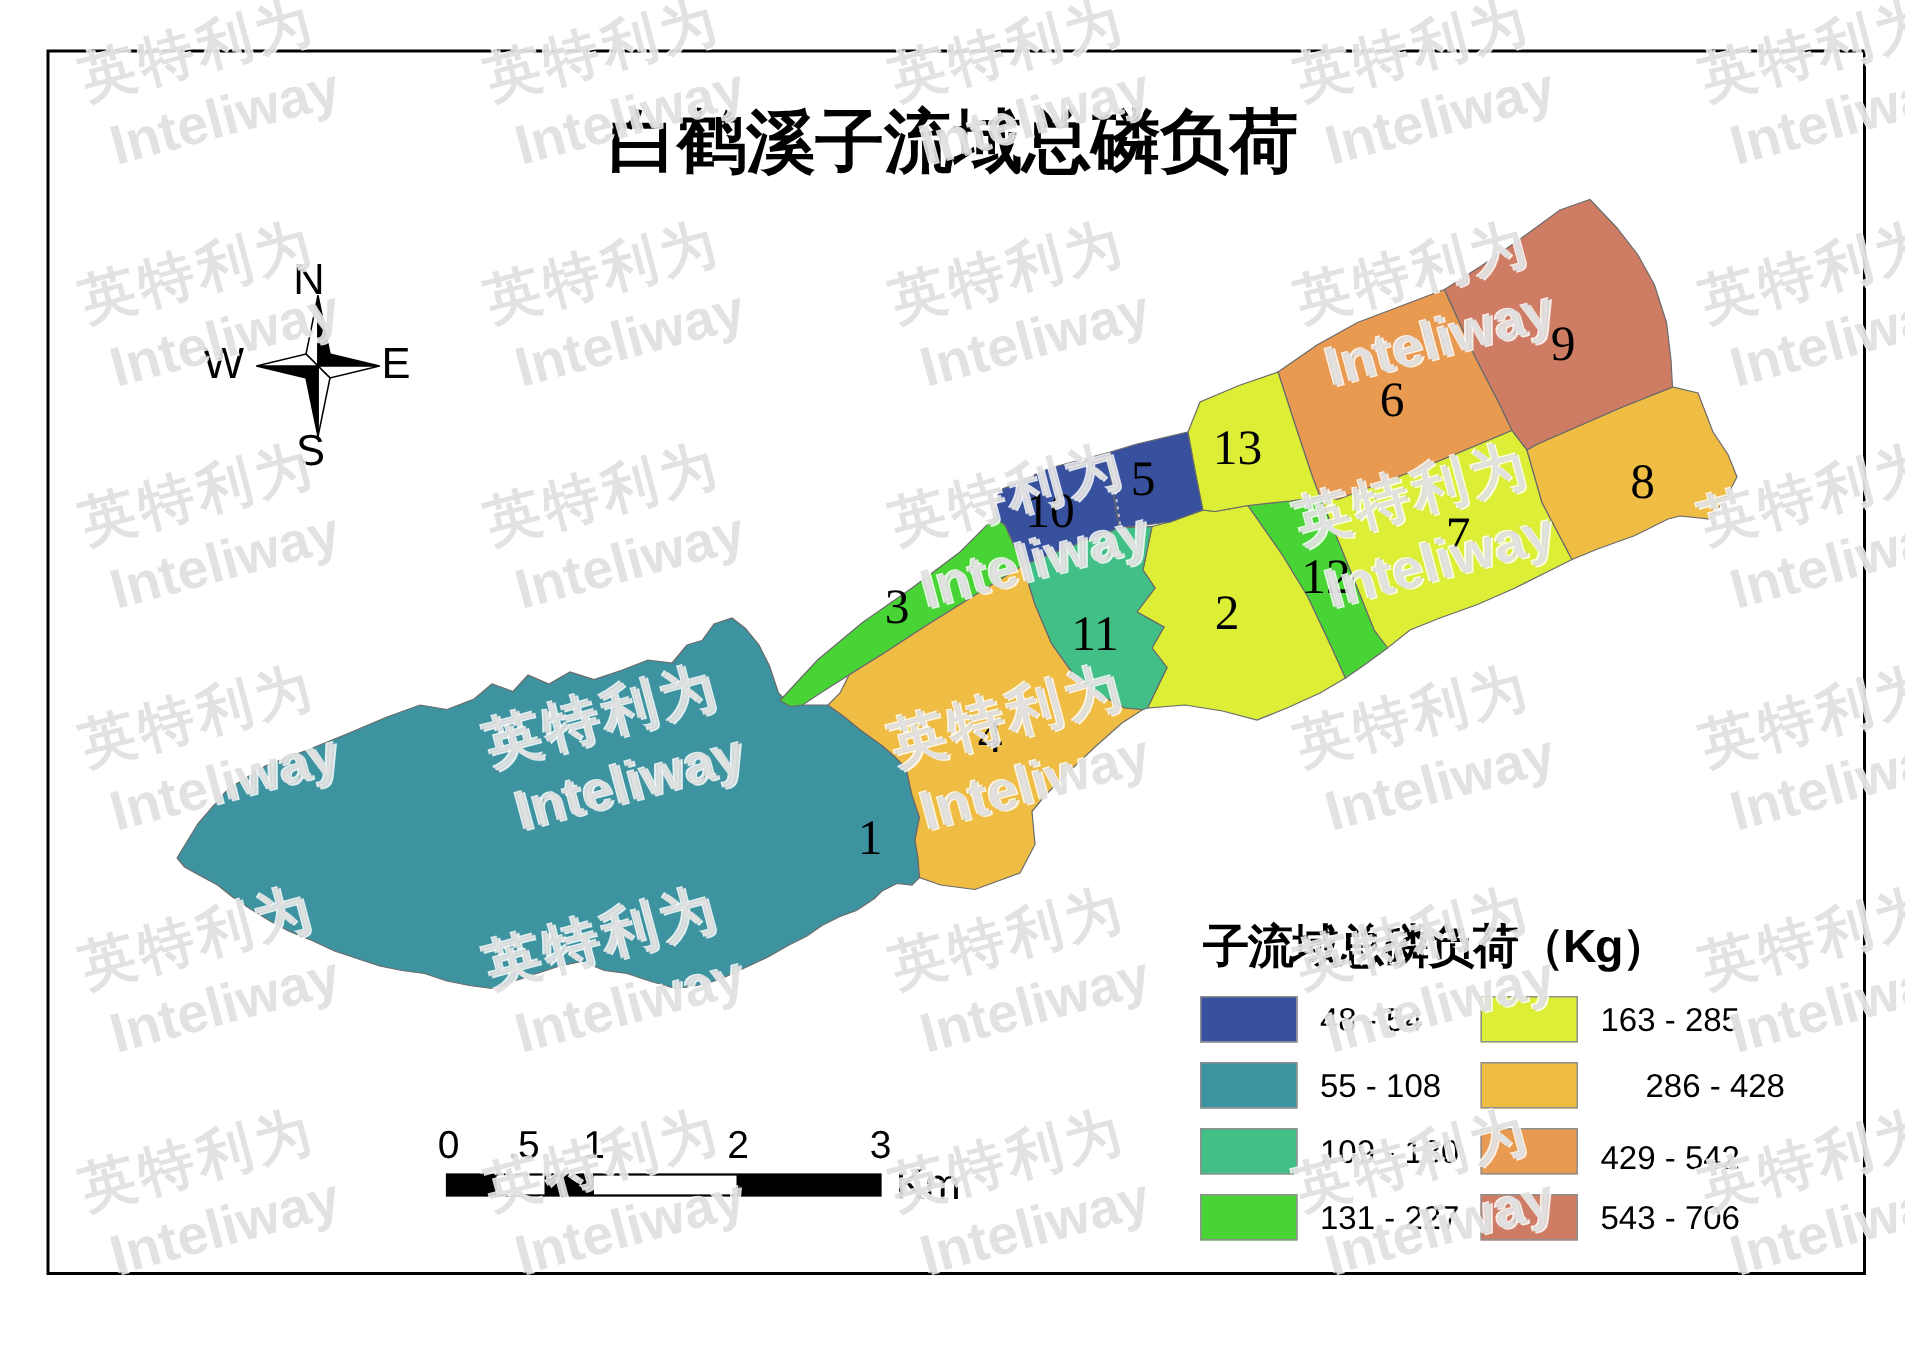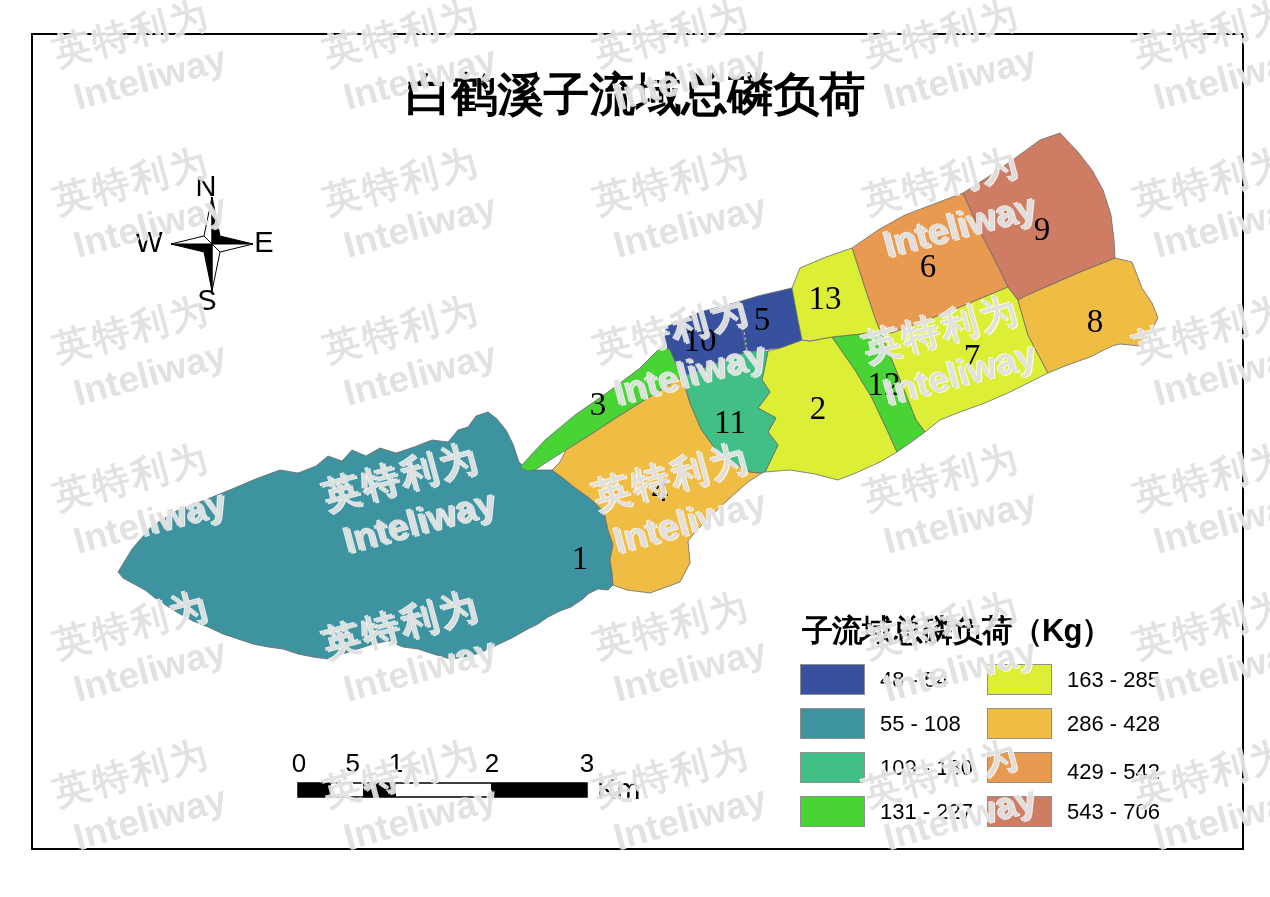--- a/index.html
+++ b/index.html
@@ -95,21 +95,21 @@
         <div class="legend-label" style="left: 880px; top: 664px;">48 - 54</div>
         <div class="legend-swatch" style="left: 800px; top: 708px; background: rgb(62, 147, 160);"></div>
         <div class="legend-label" style="left: 880px; top: 708px;">55 - 108</div>
         <div class="legend-swatch" style="left: 800px; top: 752px; background: rgb(66, 191, 134);"></div>
         <div class="legend-label" style="left: 880px; top: 752px; text-align: center;">109 - 130</div>
         <div class="legend-swatch" style="left: 800px; top: 796px; background: rgb(73, 212, 54);"></div>
         <div class="legend-label" style="left: 880px; top: 796px;">131 - 227</div>
         <div class="legend-swatch" style="left: 987px; top: 664px; background: rgb(220, 238, 53);"></div>
         <div class="legend-label" style="left: 1067px; top: 664px;">163 - 285</div>
         <div class="legend-swatch" style="left: 987px; top: 708px; background: rgb(240, 189, 68);"></div>
-        <div class="legend-label" style="left: 1067px; top: 708px;">286 - 428</div>
+        <div class="legend-label" style="left: 1097px; top: 708px;">286 - 428</div>
         <div class="legend-swatch" style="left: 987px; top: 752px; background: rgb(232, 154, 80);"></div>
         <div class="legend-label" style="left: 1067px; top: 756px;">429 - 542</div>
         <div class="legend-swatch" style="left: 987px; top: 796px; background: rgb(206, 125, 100);"></div>
         <div class="legend-label" style="left: 1067px; top: 796px;">543 - 706</div>
       </div>
   </div>
 
   <div class="wm-layer" id="wm-layer">
       <div class="wm-unit" style="left: 48px; top: 30px;">
         <span class="wm-line wm-cn">英特利为</span>

